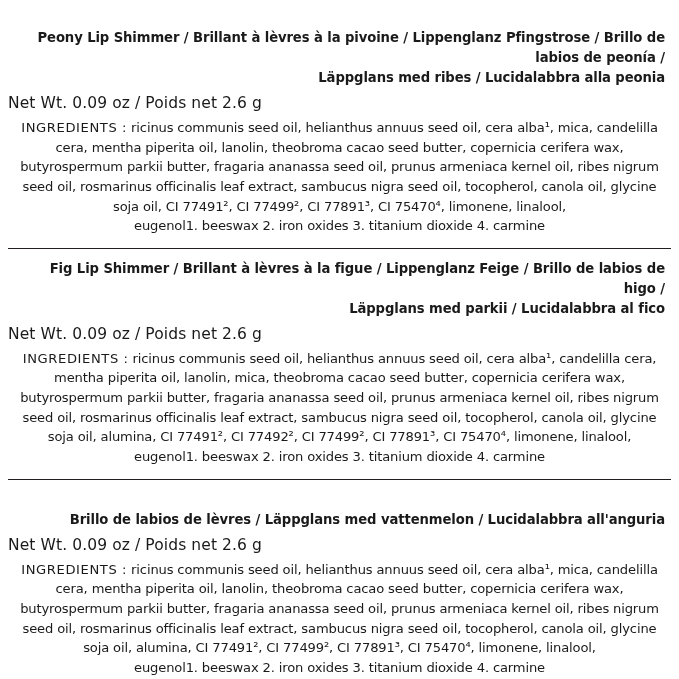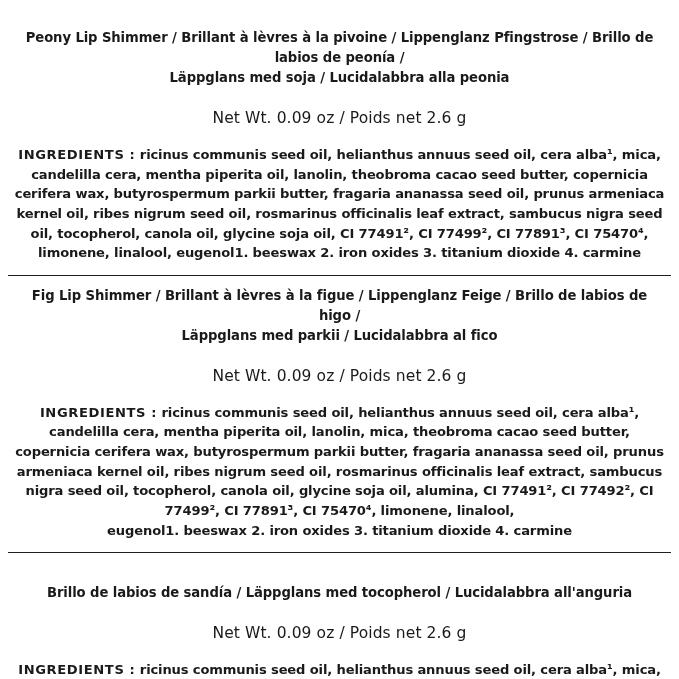--- a/index.html
+++ b/index.html
@@ -22,39 +22,38 @@
     display: flex;
     flex-direction: column;
   }
   .product {
     width: 100%;
   }
   .title {
     font-weight: bold;
     font-size: 13.2px;
     line-height: 1.52;
-    text-align: center;
+    text-align: right;
     letter-spacing: -0.1px;
     padding: 0 6px;
   }
   .netwt {
     font-size: 15.5px;
     line-height: 1.6;
-    text-align: center;
-    margin-top: 18px;
+    text-align: left;
+    margin-top: 3px;
     letter-spacing: 0.1px;
   }
   .ingredients {
     font-size: 13.1px;
     line-height: 1.50;
     text-align: center;
-    margin-top: 14px;
+    margin-top: 2px;
     letter-spacing: -0.15px;
     padding: 0 2px;
-    font-weight: bold;
   }
   .ing-label {
     letter-spacing: 0.6px;
   }
   .divider {
     border: 0;
     border-top: 1px solid #231f20;
     width: 100%;
     margin: 12px 0 10px 0;
   }
@@ -63,21 +62,21 @@
   }
 </style>
 </head>
 <body>
 
 <div class="page">
 
   <div class="product">
     <div class="title">
       <span>Peony Lip Shimmer / Brillant à lèvres à la pivoine / Lippenglanz Pfingstrose / Brillo de labios de peonía /</span><br>
-      <span>Läppglans med soja / Lucidalabbra alla peonia</span>
+      <span>Läppglans med ribes / Lucidalabbra alla peonia</span>
     </div>
     <div class="netwt">Net Wt. 0.09 oz / Poids net 2.6 g</div>
     <div class="ingredients"><span class="ing-label">INGREDIENTS :</span><span> ricinus communis seed oil, helianthus annuus seed oil, cera alba¹, mica, candelilla cera, mentha piperita oil, lanolin, theobroma cacao seed butter, copernicia cerifera wax, butyrospermum parkii butter, fragaria ananassa seed oil, prunus armeniaca kernel oil, ribes nigrum seed oil, rosmarinus officinalis leaf extract, sambucus nigra seed oil, tocopherol, canola oil, glycine soja oil, CI 77491², CI 77499², CI 77891³, CI 75470⁴, limonene, linalool, eugenol</span><span class="nums">1. beeswax    2. iron oxides    3. titanium dioxide    4. carmine</span></div>
   </div>
 
   <hr class="divider">
 
   <div class="product">
     <div class="title">
       <span>Fig Lip Shimmer / Brillant à lèvres à la figue / Lippenglanz Feige / Brillo de labios de higo /</span><br>
@@ -85,19 +84,19 @@
     </div>
     <div class="netwt">Net Wt. 0.09 oz / Poids net 2.6 g</div>
     <div class="ingredients"><span class="ing-label">INGREDIENTS :</span><span> ricinus communis seed oil, helianthus annuus seed oil, cera alba¹, candelilla cera, mentha piperita oil, lanolin, mica, theobroma cacao seed butter, copernicia cerifera wax, butyrospermum parkii butter, fragaria ananassa seed oil, prunus armeniaca kernel oil, ribes nigrum seed oil, rosmarinus officinalis leaf extract, sambucus nigra seed oil, tocopherol, canola oil, glycine soja oil, alumina, CI 77491², CI 77492², CI 77499², CI 77891³, CI 75470⁴, limonene, linalool, eugenol</span><span class="nums">1. beeswax    2. iron oxides    3. titanium dioxide    4. carmine</span></div>
   </div>
 
   <hr class="divider">
 
   <div class="product">
     <div class="title">
       <br>
-      <span>Brillo de labios de sandía / Läppglans med tocopherol / Lucidalabbra all'anguria</span>
+      <span>Brillo de labios de lèvres / Läppglans med vattenmelon / Lucidalabbra all'anguria</span>
     </div>
     <div class="netwt">Net Wt. 0.09 oz / Poids net 2.6 g</div>
     <div class="ingredients"><span class="ing-label">INGREDIENTS :</span><span> ricinus communis seed oil, helianthus annuus seed oil, cera alba¹, mica, candelilla cera, mentha piperita oil, lanolin, theobroma cacao seed butter, copernicia cerifera wax, butyrospermum parkii butter, fragaria ananassa seed oil, prunus armeniaca kernel oil, ribes nigrum seed oil, rosmarinus officinalis leaf extract, sambucus nigra seed oil, tocopherol, canola oil, glycine soja oil, alumina, CI 77491², CI 77499², CI 77891³, CI 75470⁴, limonene, linalool, eugenol</span><span class="nums">1. beeswax    2. iron oxides    3. titanium dioxide    4. carmine</span></div>
   </div>
 
 </div>
 
 </body></html>

